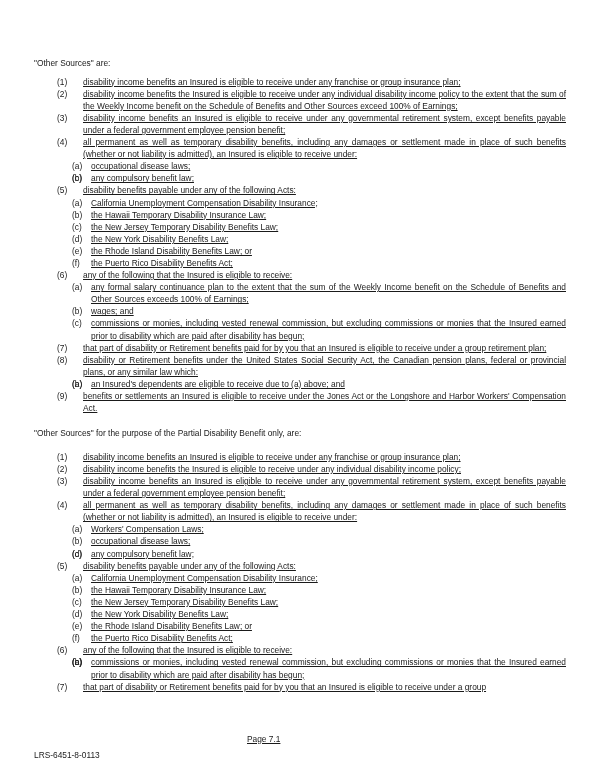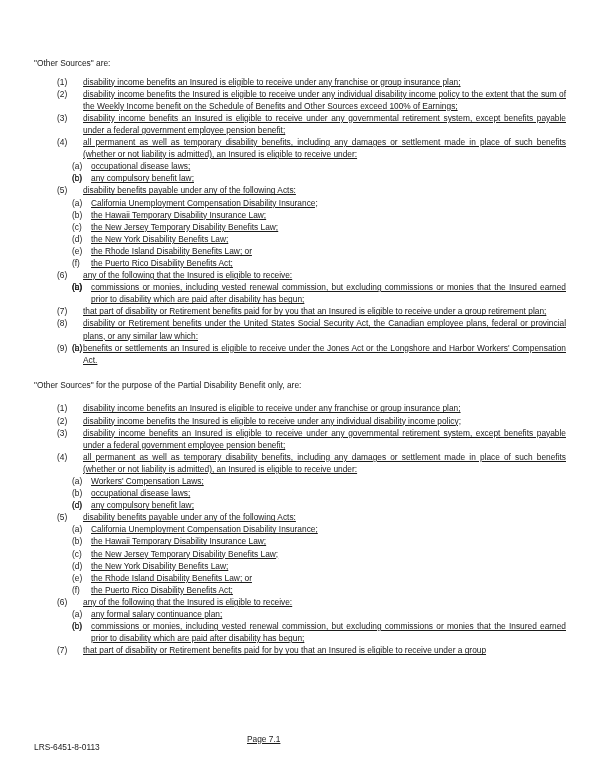--- a/index.html
+++ b/index.html
@@ -94,21 +94,21 @@
     position: absolute;
     left: 34px;
     top: 733px;
     width: 532px;
     font-size: 8.35px;
     line-height: 12px;
   }
   .footer-doc-id {
     position: absolute;
     left: 0;
-    top: 8px;
+    top: 16px;
   }
   .footer-page-no {
     position: absolute;
     left: 213px;
     top: 0;
     text-decoration: underline;
   }
 </style>
 </head>
 <body>
@@ -176,41 +176,44 @@
         <div class="item lvl2 noj">
           <span class="marker">(f)</span>
           <span class="body">the Puerto Rico Disability Benefits Act;</span>
         </div>
         <div class="item lvl1 noj">
           <span class="marker">(6)</span>
           <span class="body">any of the following that the Insured is eligible to receive:</span>
         </div>
         <div class="item lvl2">
           <span class="marker">(a)</span>
-        </div>
-        <div class="item lvl2 noj">
-          <span class="marker">(b)</span>
+          <span class="body">any formal salary continuance plan to the extent that the sum of the Weekly Income benefit on the Schedule of Benefits and Other Sources exceeds 100% of Earnings;</span>
+        </div>
+        <div class="item lvl2 noj">
+          <span class="marker">(b)</span>
+          <span class="body">wages; and</span>
         </div>
         <div class="item lvl2">
           <span class="marker">(c)</span>
           <span class="body">commissions or monies, including vested renewal commission, but excluding commissions or monies that the Insured earned prior to disability which are paid after disability has begun;</span>
         </div>
         <div class="item lvl1">
           <span class="marker">(7)</span>
           <span class="body">that part of disability or Retirement benefits paid for by you that an Insured is eligible to receive under a group retirement plan;</span>
         </div>
         <div class="item lvl1">
           <span class="marker">(8)</span>
-          <span class="body">disability or Retirement benefits under the United States Social Security Act, the Canadian employee plans, federal or provincial plans, or any similar law which:</span>
-        </div>
-        <div class="item lvl2 noj">
-          <span class="marker">(a)</span>
-        </div>
-        <div class="item lvl2 noj">
-          <span class="marker">(b)</span>
+          <span class="body">disability or Retirement benefits under the United States Social Security Act, the Canadian pension plans, federal or provincial plans, or any similar law which:</span>
+        </div>
+        <div class="item lvl2 noj">
+          <span class="marker">(a)</span>
+        </div>
+        <div class="item lvl2 noj">
+          <span class="marker">(b)</span>
+          <span class="body">an Insured's dependents are eligible to receive due to (a) above; and</span>
         </div>
         <div class="item lvl1">
           <span class="marker">(9)</span>
           <span class="body">benefits or settlements an Insured is eligible to receive under the Jones Act or the Longshore and Harbor Workers' Compensation Act.</span>
         </div>
       </div>
 
     <div class="gap-lg"></div>
 
     <p class="lead">"Other Sources" for the purpose of the Partial Disability Benefit only, are:</p>
@@ -276,21 +279,20 @@
         <div class="item lvl2 noj">
           <span class="marker">(f)</span>
           <span class="body">the Puerto Rico Disability Benefits Act;</span>
         </div>
         <div class="item lvl1 noj">
           <span class="marker">(6)</span>
           <span class="body">any of the following that the Insured is eligible to receive:</span>
         </div>
         <div class="item lvl2 noj">
           <span class="marker">(a)</span>
-          <span class="body">any formal salary continuance plan;</span>
         </div>
         <div class="item lvl2 noj">
           <span class="marker">(b)</span>
         </div>
         <div class="item lvl2">
           <span class="marker">(c)</span>
           <span class="body">commissions or monies, including vested renewal commission, but excluding commissions or monies that the Insured earned prior to disability which are paid after disability has begun;</span>
         </div>
         <div class="item lvl1 noj">
           <span class="marker">(7)</span>

